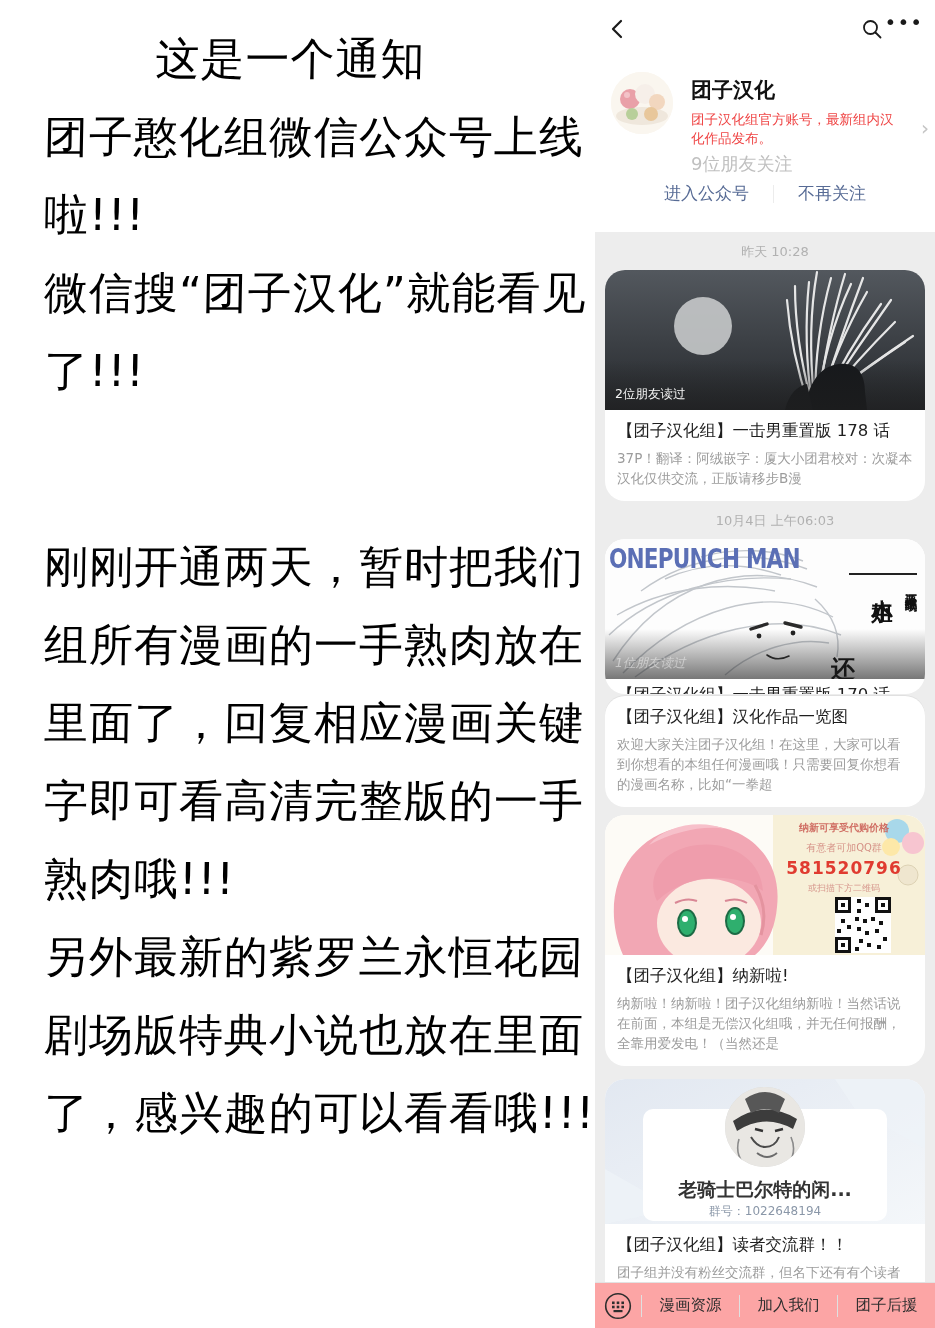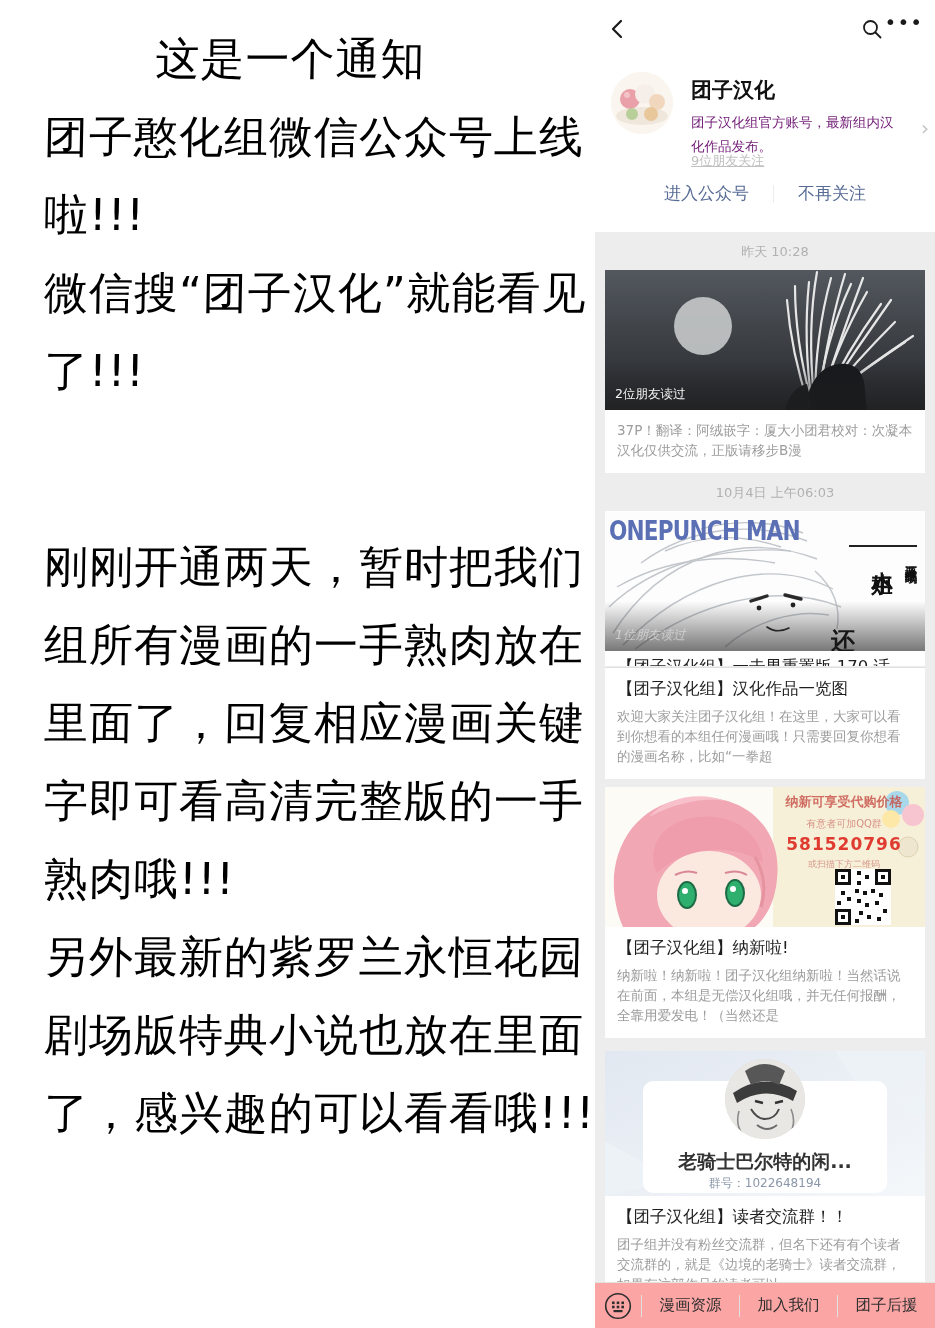--- a/index.html
+++ b/index.html
@@ -17,30 +17,30 @@
   .right { width:340px; height:100%; background:#ededed; position:relative; overflow:hidden; }
 
   .oa-header { position:absolute; top:0; left:0; width:340px; height:232px; background:#fff; }
   .navrow { position:relative; height:58px; }
   .nav-back { position:absolute; left:12px; top:17px; width:24px; height:24px; cursor:pointer; }
   .nav-search { position:absolute; right:52px; top:18px; width:22px; height:22px; cursor:pointer; }
   .nav-more { position:absolute; right:12px; top:10px; font-size:20px; letter-spacing:1px; color:#1a1a1a; cursor:pointer; }
 
   .avatar { position:absolute; left:16px; top:72px; width:62px; height:62px; border-radius:50%; overflow:hidden; background:#faf6f0; }
   .oa-name { position:absolute; left:96px; top:76px; font-size:21px; font-weight:bold; color:#111; }
-  .oa-desc { position:absolute; left:96px; top:110px; width:212px; font-size:13.5px; line-height:24px; color:#701a75; }
+  .oa-desc { position:absolute; left:96px; top:110px; width:212px; font-size:13.5px; line-height:19px; color:#ef4444; }
   .oa-chevron { position:absolute; right:6px; top:116px; color:#c5c5c5; font-size:20px; }
-  .oa-followers { position:absolute; left:96px; top:152px; font-size:13px; color:#c0c0c0;text-decoration:underline; }
+  .oa-followers { position:absolute; left:96px; top:152px; font-size:18px; color:#c0c0c0; }
   .btnrow { position:absolute; left:0; top:182px; width:340px; display:flex; justify-content:center; align-items:center; gap:24px; }
   .link-btn { color:#576b95; font-size:17px; font-weight:500; cursor:pointer; }
   .btn-divider { width:1px; height:18px; background:#ececec; }
 
   .feed { position:absolute; top:232px; left:0; width:340px; }
   .time { text-align:center; color:#b1b1b1; font-size:13px; margin:11px 0 9px;padding-left:20px; }
-  .card { width:320px; margin:0 auto; background:#fff; border-radius:0; overflow:hidden; }
+  .card { width:320px; margin:0 auto; background:#fff; border-radius:20px; overflow:hidden; }
   .card .img { position:relative; height:140px; overflow:hidden; }
   .img svg { display:block; }
   .shade { position:absolute; left:0; right:0; bottom:0; height:50px; background:linear-gradient(transparent, rgba(30,30,30,.6)); }
   .badge { position:absolute; left:10px; bottom:7px; font-size:12.5px; color:rgba(255,255,255,.95); }
   .badge.faint { color:rgba(255,255,255,.45);font-style:italic; }
   .card .body { padding:10px 12px 13px; }
   .title { font-size:16.5px; color:#1f1f1f; margin-bottom:6px; }
   .summary { font-size:13.5px; color:#9c9c9c; line-height:20px; }
   .cut-strip { height:15px; overflow:hidden; padding:5px 12px 0; font-size:16.5px; color:#1f1f1f; }
   .card.seam { margin-top:2px; box-shadow:0 -1px 0 rgba(0,0,0,.05); }
@@ -50,21 +50,21 @@
   .brand { position:absolute; left:4px; top:4px; font-size:27px; font-weight:bold; color:#5b6fb5; transform:scaleX(.8); transform-origin:left; letter-spacing:-1px; white-space:nowrap; }
   .caption-wrap { position:absolute; right:6px; top:44px; display:flex; flex-direction:row-reverse; gap:6px; }
   .vtext { writing-mode:vertical-rl; color:#111; font-weight:bold; }
   .v-small { font-size:12px; letter-spacing:2px; }
   .v-big { font-size:21px; letter-spacing:2px; }
   .v-cut { position:absolute; right:70px; bottom:-6px; font-size:24px; font-weight:bold; color:#111; }
   .hline { position:absolute; right:8px; top:34px; width:68px; height:2px; background:#222; }
 
   
   .poster-text { position:absolute; right:6px; top:6px; width:150px; text-align:center; }
-  .p-line1 { font-size:13px; color:#c9574f; font-weight:bold; opacity:.85; white-space:nowrap; }
+  .p-line1 { font-size:10px; color:#c9574f; font-weight:bold; opacity:.85; white-space:nowrap; }
   .p-line2 { font-size:10px; color:#cd7a72; margin-top:6px; opacity:.8; }
   .p-qq { font-size:17px; color:#e03b30; font-weight:bold; letter-spacing:1px; margin-top:3px; }
   .p-line3 { font-size:9px; color:#cf837c; margin-top:4px; opacity:.8; }
   .qr { position:absolute; right:34px; bottom:2px; }
 
   
   .knight-title { position:absolute; left:0; right:0; top:98px; text-align:center; font-size:19px; font-weight:bold; color:#333; }
   .knight-group { position:absolute; left:0; right:0; top:124px; text-align:center; font-size:12px; color:#8a97a8; }
 
   
@@ -162,20 +162,21 @@
               <path d="M224,126 Q266,94 308,66"></path>
                 <path d="M206,130 Q190,70 190,16"></path>
             </g>
             <path d="M200,140 C204,108 218,96 234,94 C252,92 260,104 260,122 L262,140 Z" fill="#17191c"></path>
             <path d="M180,140 C184,124 192,116 202,114 L208,140 Z" fill="#1b1d20"></path>
           </svg>
           <div class="shade"></div>
           <div class="badge">2位朋友读过</div>
         </div>
         <div class="body">
+          <div class="title">【团子汉化组】一击男重置版 178 话</div>
           <div class="summary">37P！翻译：阿绒嵌字：厦大小团君校对：次凝本汉化仅供交流，正版请移步B漫</div>
         </div>
       </div>
 
       <div class="time">10月4日 上午06:03</div>
 
       <div class="card">
         <div class="img">
           <svg width="320" height="140" viewBox="0 0 320 140">
             <rect width="320" height="140" fill="#fdfdfd"></rect>

